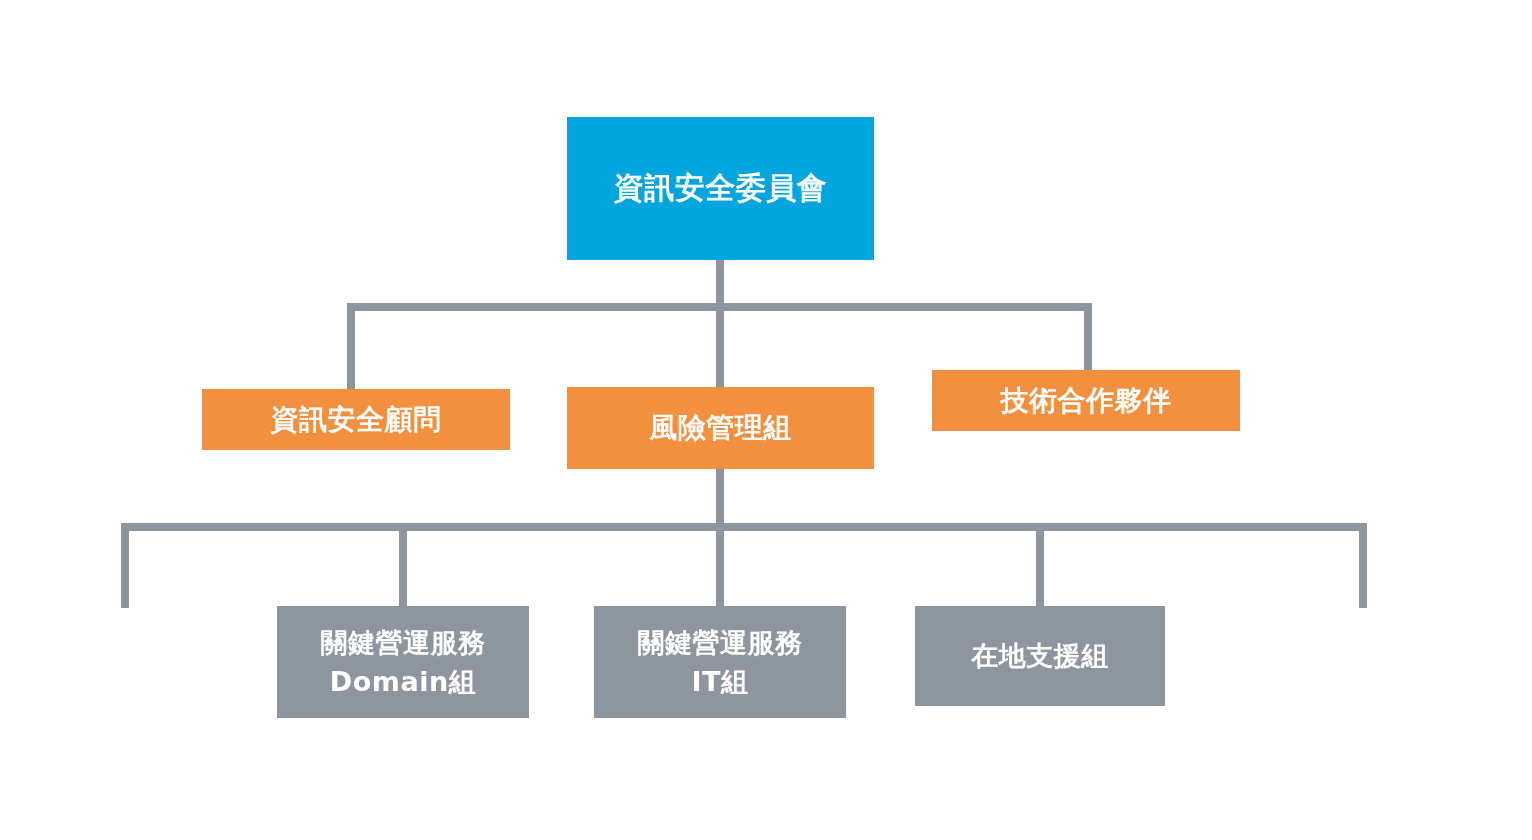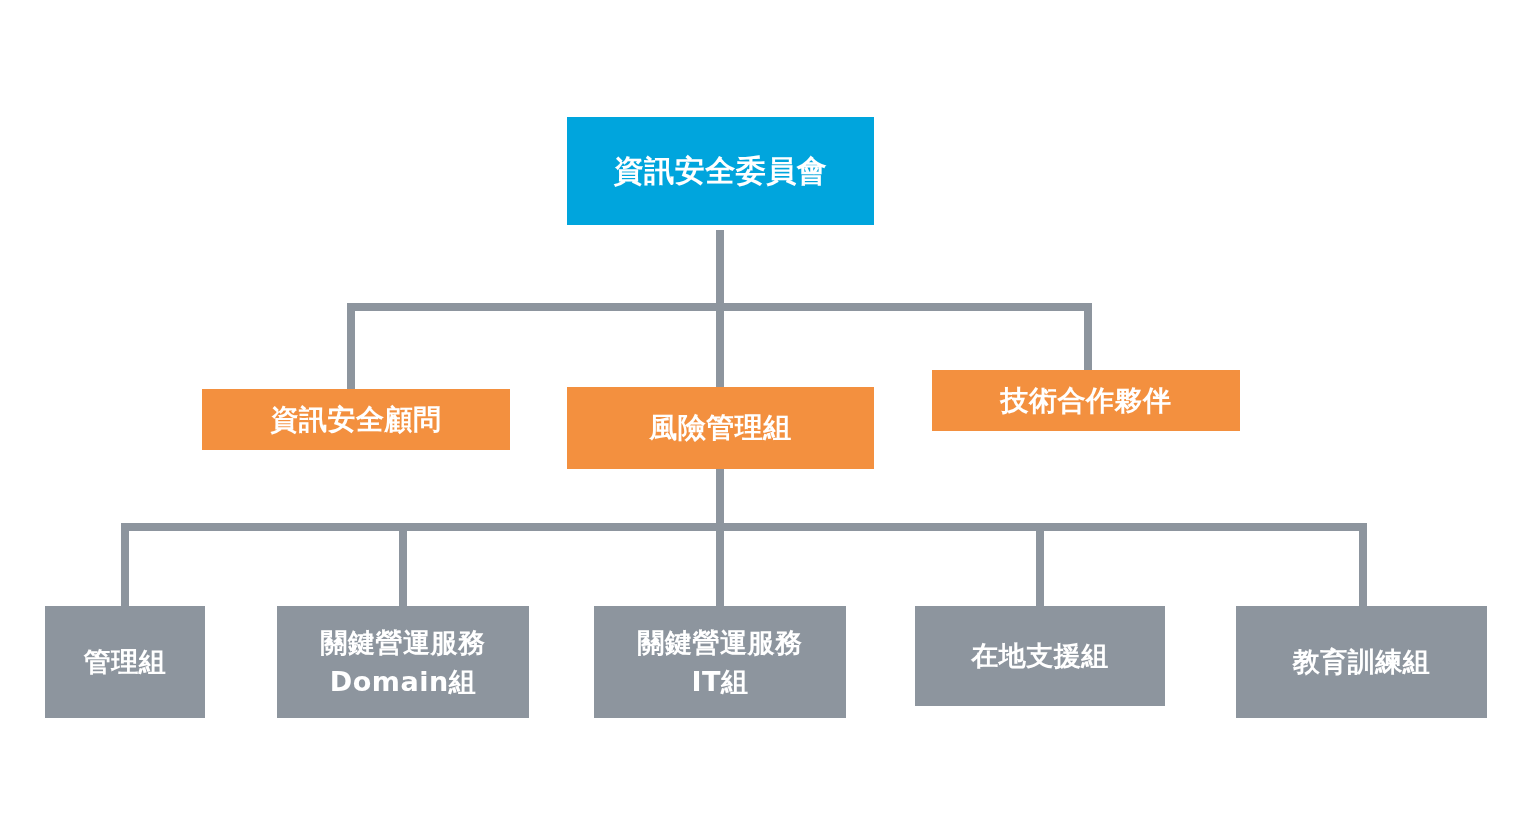--- a/index.html
+++ b/index.html
@@ -66,45 +66,39 @@
   <div class="connector" style="left: 716px; top: 303px; width: 8px; height: 86px; background: rgb(141, 149, 158);"></div>
   <div class="connector" style="left: 1084px; top: 303px; width: 8px; height: 88px; background: rgb(141, 149, 158);"></div>
   <div class="connector" style="left: 716px; top: 450px; width: 8px; height: 81px; background: rgb(141, 149, 158);"></div>
   <div class="connector" style="left: 121px; top: 523px; width: 1246px; height: 8px; background: rgb(141, 149, 158);"></div>
   <div class="connector" style="left: 121px; top: 523px; width: 8px; height: 85px; background: rgb(141, 149, 158);"></div>
   <div class="connector" style="left: 399px; top: 523px; width: 8px; height: 85px; background: rgb(141, 149, 158);"></div>
   <div class="connector" style="left: 716px; top: 523px; width: 8px; height: 85px; background: rgb(141, 149, 158);"></div>
   <div class="connector" style="left: 1036px; top: 523px; width: 8px; height: 85px; background: rgb(141, 149, 158);"></div>
   <div class="connector" style="left: 1359px; top: 523px; width: 8px; height: 85px; background: rgb(141, 149, 158);"></div>
 
-  <div class="node level-root" style="left: 567px; top: 117px; width: 307px; height: 108px; background: rgb(0, 165, 221);">
+  <div class="node level-root" style="left: 567px; top: 117px; width: 307px; height: 143px; background: rgb(0, 165, 221);">
       <span class="line">資訊安全委員會</span>
     </div>
 
   <div class="node level-two" style="left: 202px; top: 389px; width: 308px; height: 61px; background: rgb(243, 144, 63);">
       <span class="line">資訊安全顧問</span>
     </div>
   <div class="node level-two" style="left: 567px; top: 387px; width: 307px; height: 82px; background: rgb(243, 144, 63);">
       <span class="line">風險管理組</span>
     </div>
   <div class="node level-two" style="left: 932px; top: 370px; width: 308px; height: 61px; background: rgb(243, 144, 63);">
       <span class="line">技術合作夥伴</span>
     </div>
 
-  <div class="node level-three" style="left: 45px; top: 606px; width: 160px; height: 112px; background: rgb(141, 149, 158);">
-      <span class="line">管理組</span>
-    </div>
   <div class="node level-three" style="left: 277px; top: 606px; width: 252px; height: 112px; background: rgb(141, 149, 158);">
       <span class="line">關鍵營運服務</span>
       <span class="line">Domain組</span>
     </div>
   <div class="node level-three" style="left: 594px; top: 606px; width: 252px; height: 112px; background: rgb(141, 149, 158);">
       <span class="line">關鍵營運服務</span>
       <span class="line">IT組</span>
     </div>
   <div class="node level-three" style="left: 915px; top: 606px; width: 250px; height: 100px; background: rgb(141, 149, 158);">
       <span class="line">在地支援組</span>
     </div>
-  <div class="node level-three" style="left: 1236px; top: 606px; width: 251px; height: 112px; background: rgb(141, 149, 158);">
-      <span class="line">教育訓練組</span>
-    </div>
 
 </div>
 
 </body></html>

